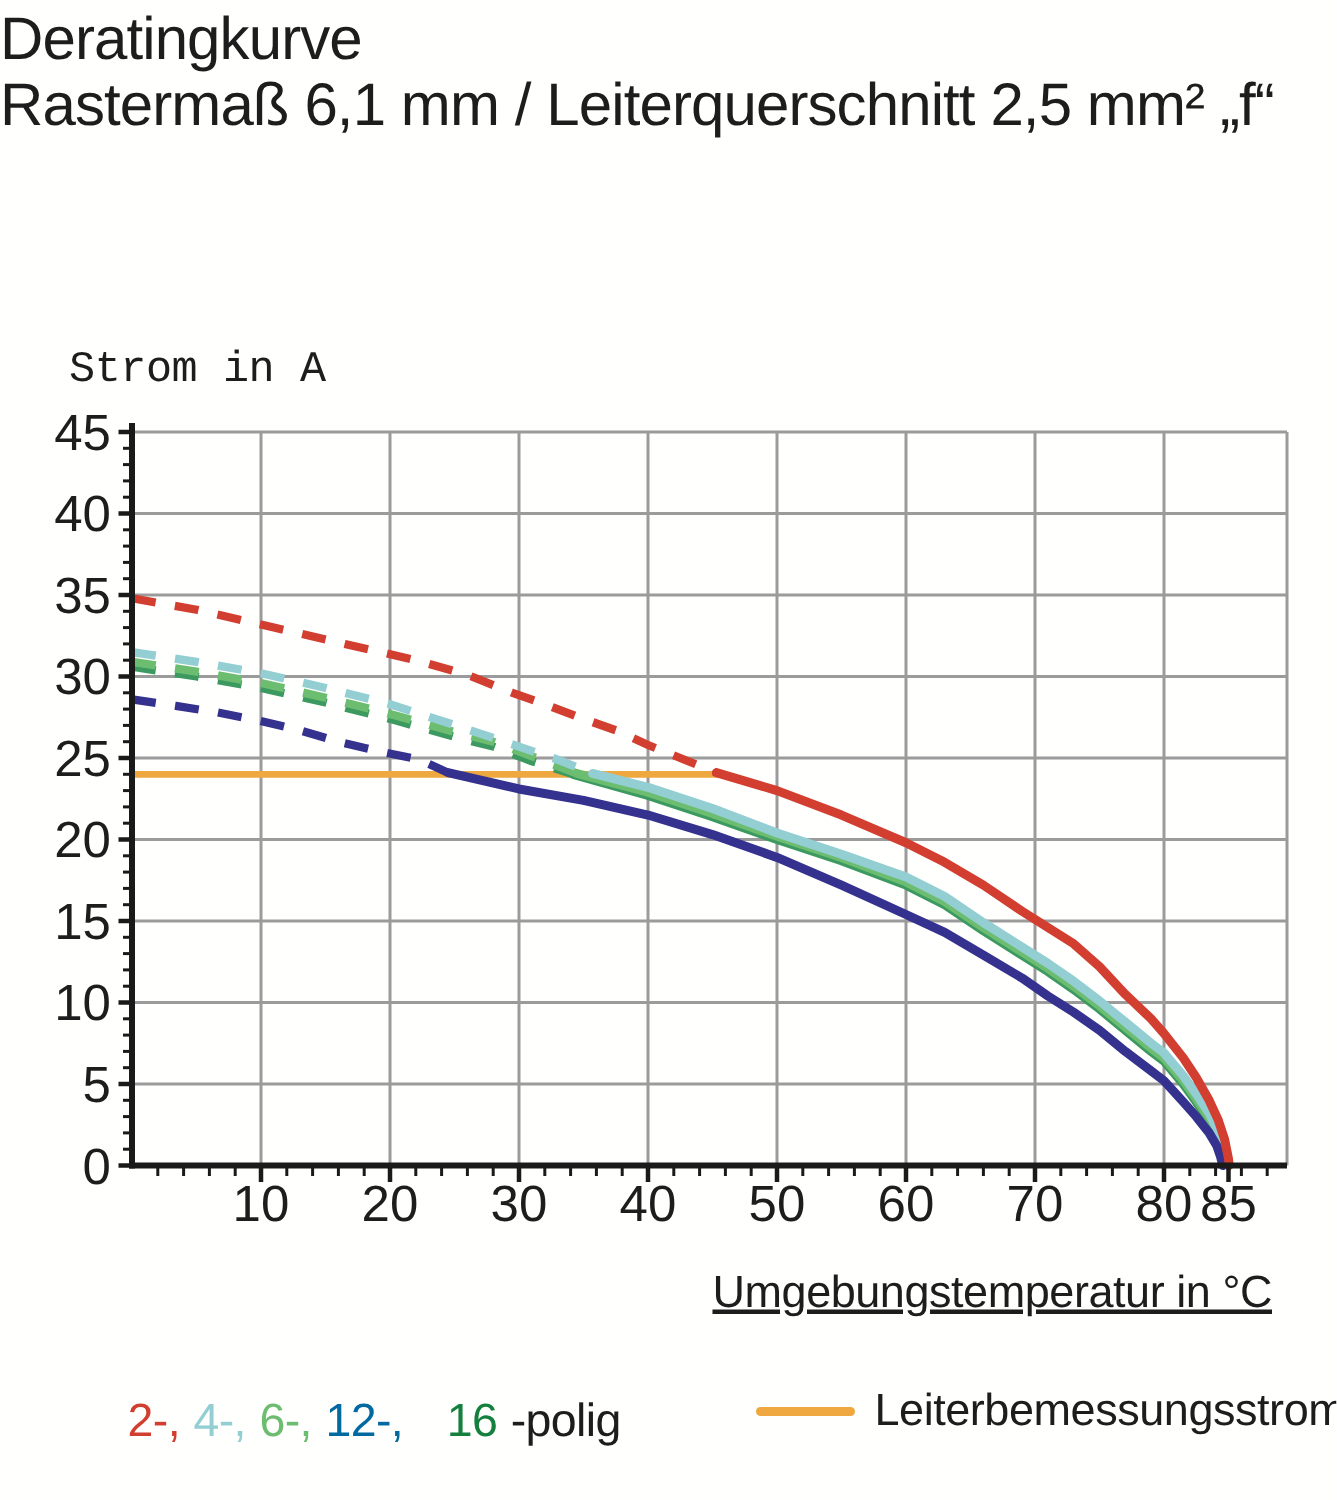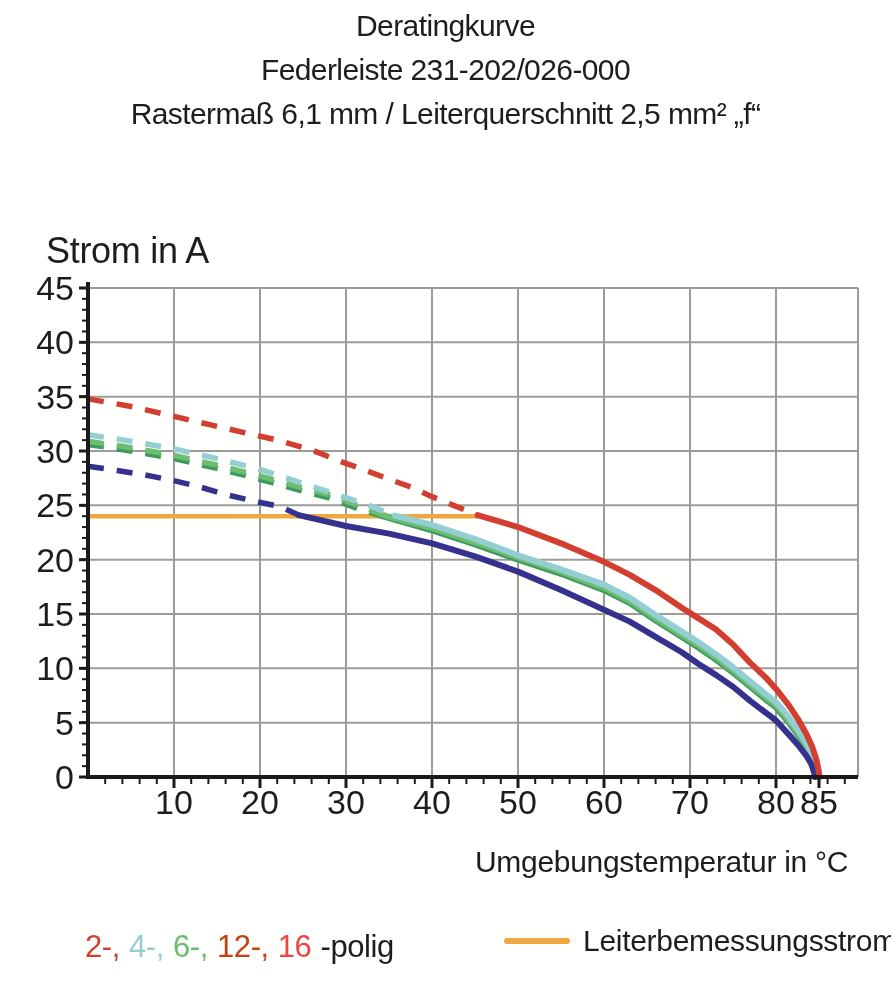--- a/index.html
+++ b/index.html
@@ -1,37 +1,36 @@
 <!DOCTYPE html>
 <html><head>
 <meta charset="utf-8">
 <style>
   html,body{margin:0;padding:0;background:#fff;}
   .page{position:relative;width:891px;height:1000px;background:#fffffe;
         font-family:"Liberation Sans",sans-serif;color:#1d1d1d;overflow:hidden;}
-  .title-block{position:absolute;top:4px;left:0;width:100%;text-align:center;
-        font-size:30px;line-height:44px;letter-spacing:-0.6px;}
-  .y-title{position:absolute;left:46px;top:230px;font-size:36px;letter-spacing:-0.3px;}
+  .title-block{position:absolute;top:4px;left:0;width:100%;text-align:left;
+        font-size:40px;line-height:44px;letter-spacing:-0.6px;}
+  .y-title{position:absolute;left:46px;top:230px;font-size:29px;letter-spacing:-0.3px;font-family:Liberation Mono, monospace;}
   .x-title{position:absolute;left:0;top:845px;width:848px;text-align:right;
-        font-size:30px;letter-spacing:-0.3px;}
+        font-size:30px;letter-spacing:-0.3px;text-decoration:underline;}
   .legend-left{position:absolute;left:85px;top:929px;font-size:31px;letter-spacing:-0.4px;white-space:nowrap;}
   .legend-left .li{margin-right:9px;}
   .legend-left .li:last-of-type{margin-right:0;}
   .legend-right{position:absolute;left:504px;top:924px;display:flex;align-items:center;font-size:30px;letter-spacing:-0.3px;}
   .swatch{display:inline-block;width:66px;height:6px;border-radius:3px;margin-right:13px;}
   #chart-svg{position:absolute;left:0;top:0;}
 </style>
 </head>
 <body>
 
 <div class="page">
 
   <div class="title-block">
     <div>Deratingkurve</div>
-    <div>Federleiste 231-202/026-000</div>
     <div>Rastermaß 6,1 mm / Leiterquerschnitt 2,5 mm² „f“</div>
   </div>
 
   <div class="y-title">Strom in A</div>
 
   <svg id="chart-svg" width="891" height="1000" viewBox="0 0 891 1000">
       <line x1="174" y1="288" x2="174" y2="777" stroke="#9b9b9b" stroke-width="2"></line>
       <line x1="260" y1="288" x2="260" y2="777" stroke="#9b9b9b" stroke-width="2"></line>
       <line x1="346" y1="288" x2="346" y2="777" stroke="#9b9b9b" stroke-width="2"></line>
       <line x1="432" y1="288" x2="432" y2="777" stroke="#9b9b9b" stroke-width="2"></line>
@@ -186,20 +185,20 @@
       <line x1="79" y1="396.6655" x2="88" y2="396.6655" stroke="#1a1a1a" stroke-width="3"></line>
       <text x="74" y="408.6655" text-anchor="end" fill="#1d1d1d" font-family="&quot;Liberation Sans&quot;, sans-serif" font-size="34">35</text>
       <line x1="79" y1="342.332" x2="88" y2="342.332" stroke="#1a1a1a" stroke-width="3"></line>
       <text x="74" y="354.332" text-anchor="end" fill="#1d1d1d" font-family="&quot;Liberation Sans&quot;, sans-serif" font-size="34">40</text>
       <line x1="79" y1="287.99850000000004" x2="88" y2="287.99850000000004" stroke="#1a1a1a" stroke-width="3"></line>
       <text x="74" y="299.99850000000004" text-anchor="end" fill="#1d1d1d" font-family="&quot;Liberation Sans&quot;, sans-serif" font-size="34">45</text>
     </svg>
 
   <div class="x-title">Umgebungstemperatur in °C</div>
 
-  <div class="legend-left" id="legend-left"><span class="li" style="color: rgb(210, 63, 48);">2-,</span><span class="li" style="color: rgb(147, 206, 211);">4-,</span><span class="li" style="color: rgb(109, 189, 113);">6-,</span><span class="li" style="color: #c2410c; margin-top: 44px;">12-,</span><span class="li" style="color: #ef4444;">16</span><span>-polig</span></div>
+  <div class="legend-left" id="legend-left"><span class="li" style="color: rgb(210, 63, 48);">2-,</span><span class="li" style="color: rgb(147, 206, 211);">4-,</span><span class="li" style="color: rgb(109, 189, 113);">6-,</span><span class="li" style="color: #0369a1; margin-top: 44px;">12-,</span><span class="li" style="color: #15803d; margin-left: 20px;">16</span><span>-polig</span></div>
 
   <div class="legend-right">
     <span class="swatch" id="rated-swatch" style="background: rgb(239, 167, 63);"></span>
     <span>Leiterbemessungsstrom</span>
   </div>
 
 </div>
 
 </body></html>

